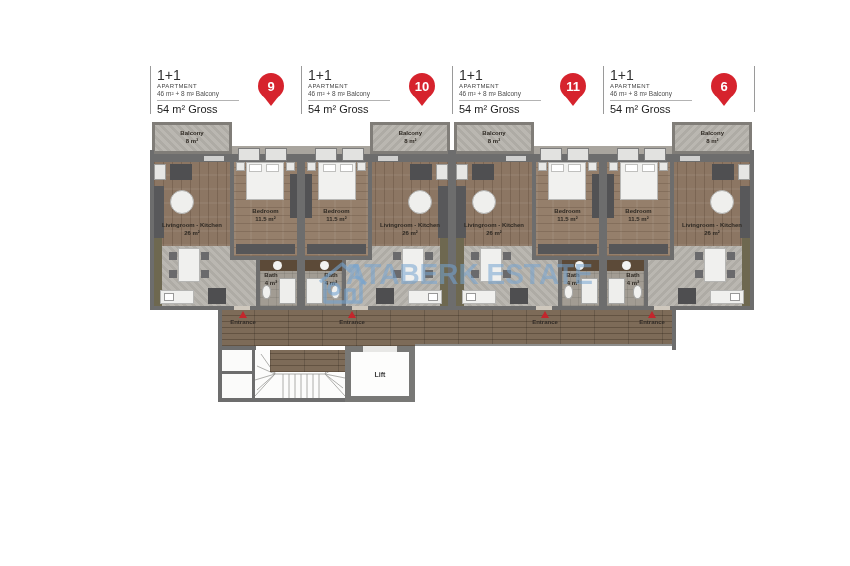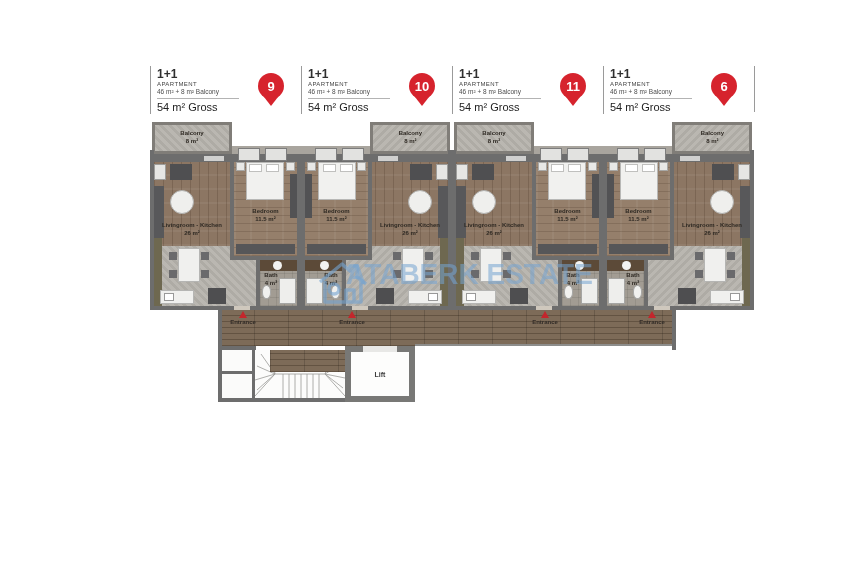--- a/index.html
+++ b/index.html
@@ -2,21 +2,21 @@
 <html><head>
 <meta charset="utf-8">
 <style>
   html,body{margin:0;padding:0;background:#fff;}
   body{font-family:"Liberation Sans",sans-serif;}
   #stage{position:relative;width:850px;height:566px;background:#ffffff;overflow:hidden;}
   #stage *{box-sizing:border-box;}
 
   
   .hgroup{position:absolute;top:66px;width:150px;height:48px;border-left:1px solid #9a9a9a;padding-left:6px;}
-  .h-type{font-size:12px;font-weight:bold;color:#2f2f2f;margin-top:1px;}
+  .h-type{font-size:14px;font-weight:normal;color:#2f2f2f;margin-top:1px;}
   .h-apt{font-size:6px;color:#454545;letter-spacing:.4px;}
   .h-size{font-size:6.5px;color:#4e4e4e;margin-top:1px;}
   .h-div{width:82px;border-top:1px solid #b3b3b3;margin:3px 0 2px;}
   .h-gross{font-size:11px;color:#222;}
   .h-endline{position:absolute;left:754px;top:66px;width:1px;height:46px;background:#9a9a9a;}
   .pin{position:absolute;left:107px;top:7px;width:26px;height:26px;border-radius:50%;
        background:#d6232d;display:flex;align-items:center;justify-content:center;}
   .pin:after{content:"";position:absolute;left:50%;top:24px;transform:translateX(-50%);
        border-left:7px solid transparent;border-right:7px solid transparent;border-top:9px solid #d6232d;}
   .pin-num{color:#fff;font-weight:bold;font-size:13px;}

